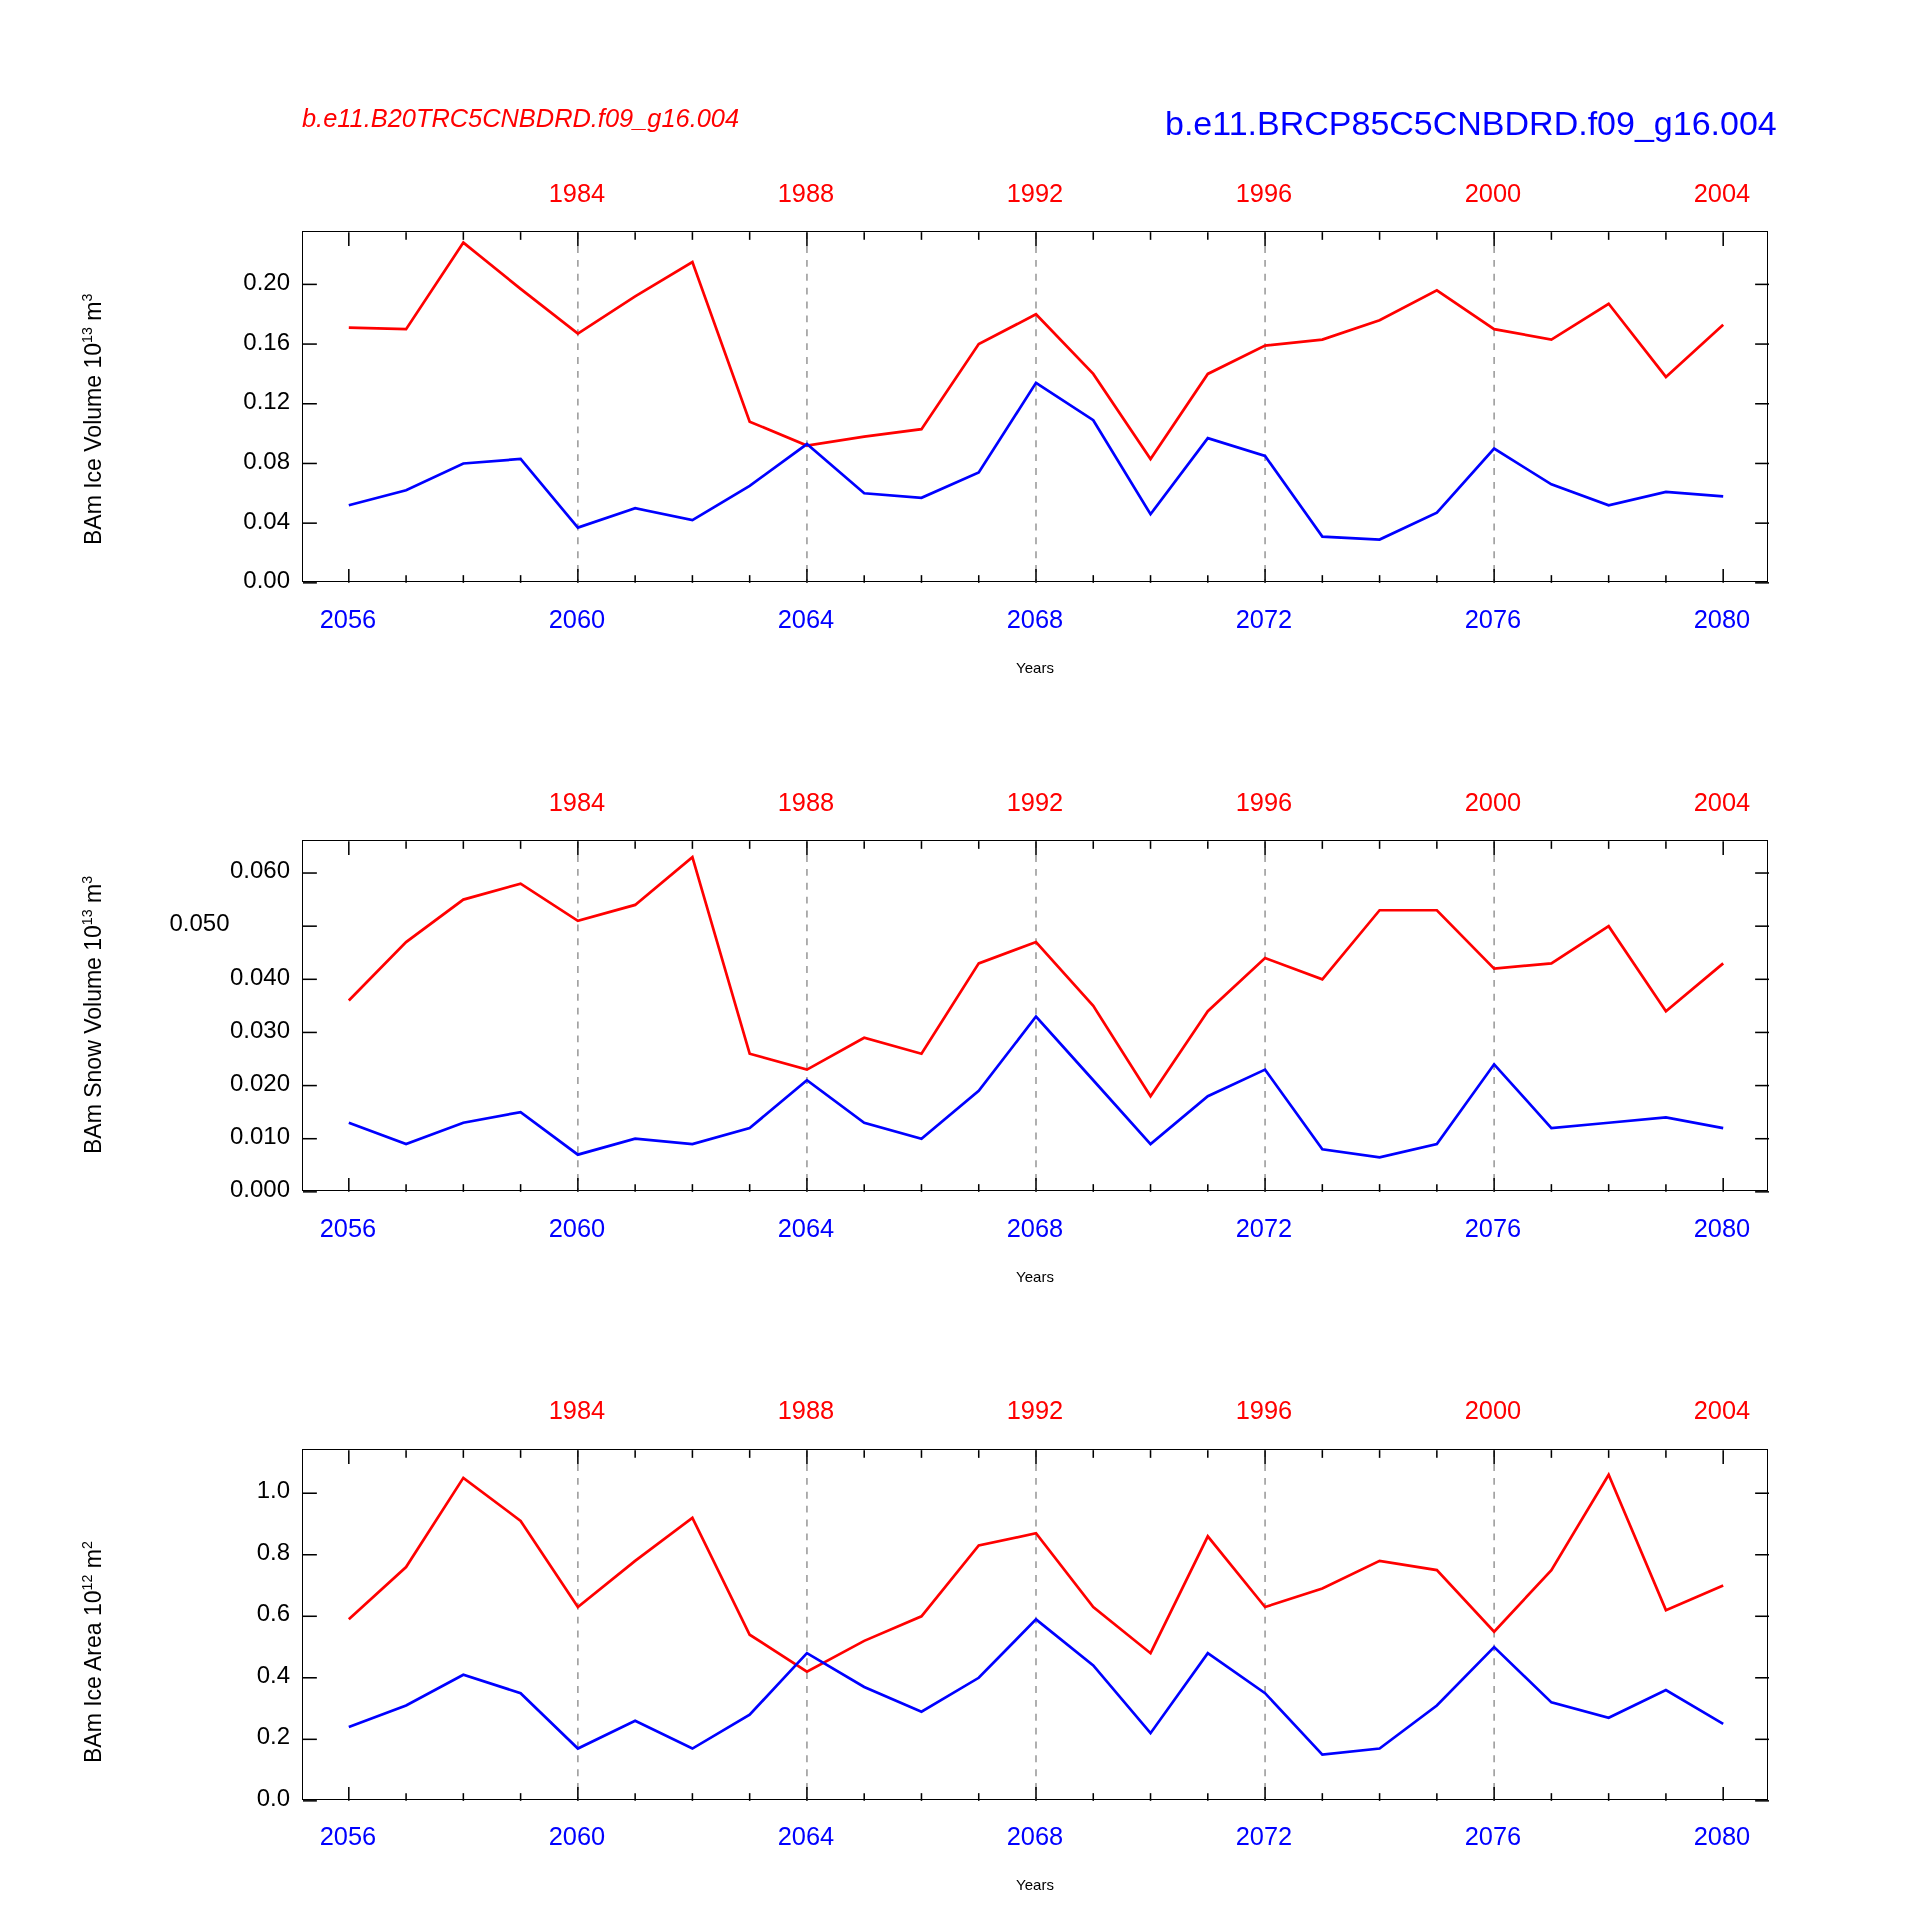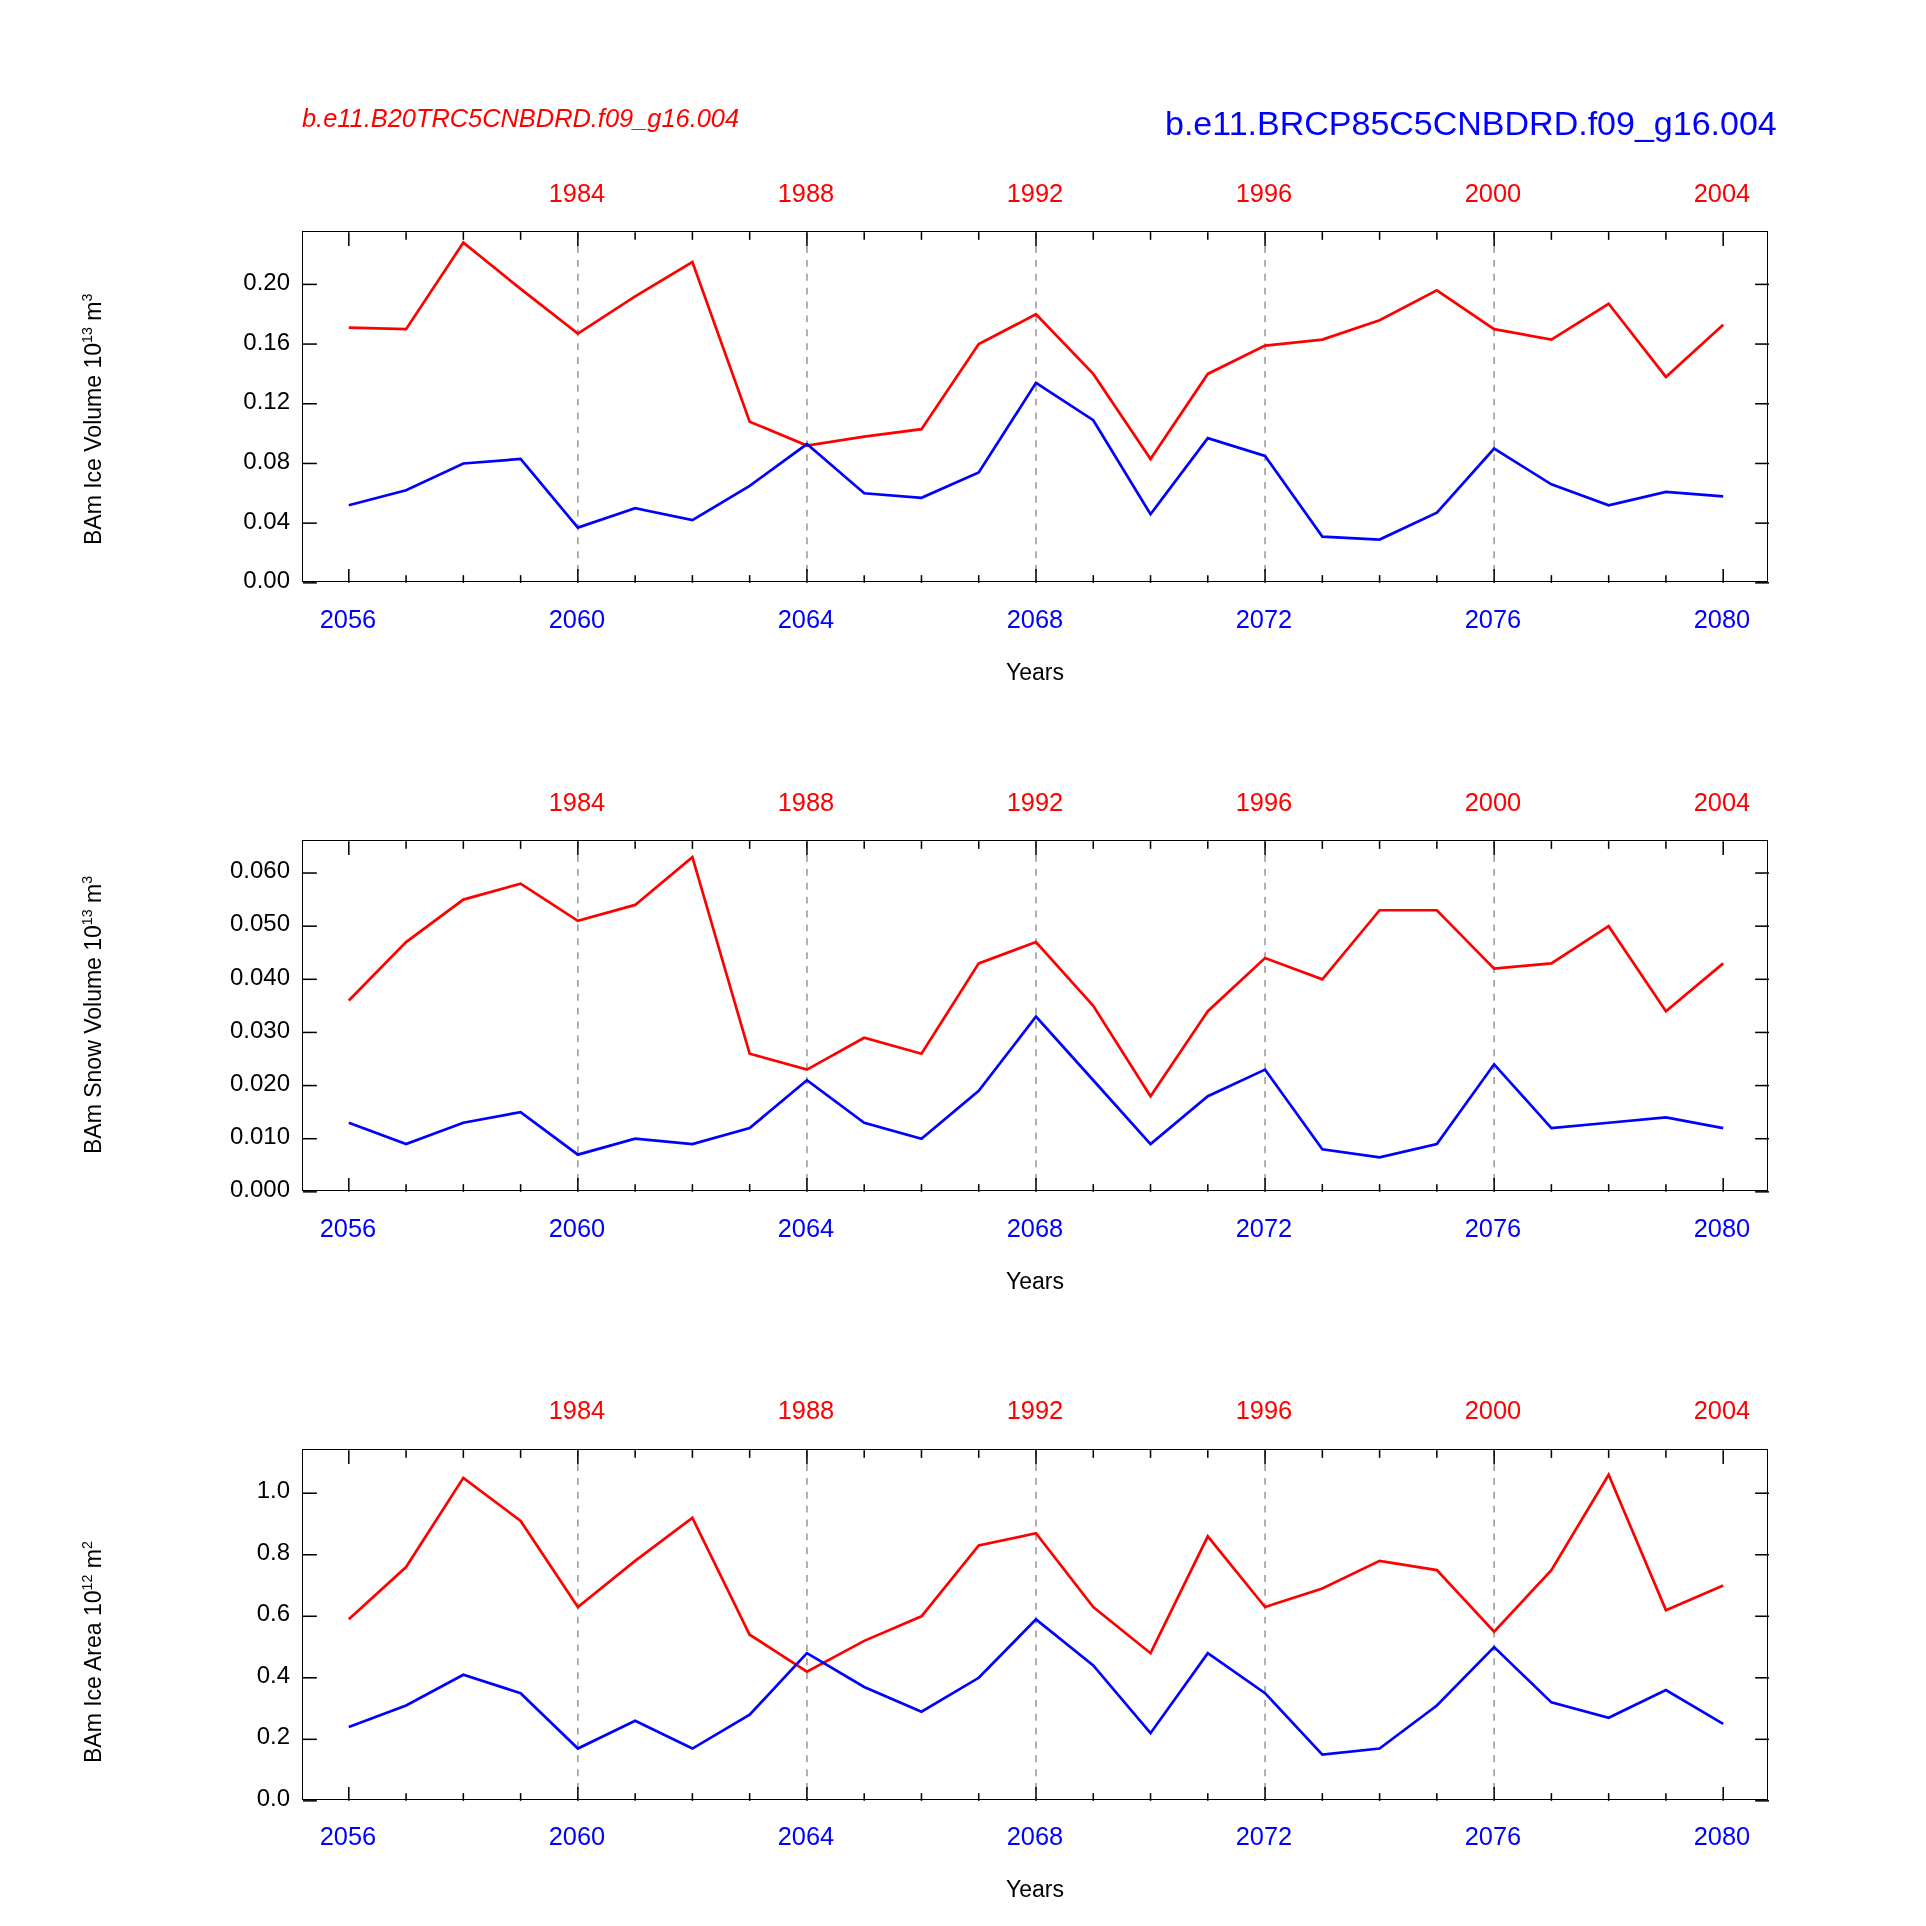--- a/index.html
+++ b/index.html
@@ -16,21 +16,21 @@
 
   .panel{position:absolute;}
   .plotbox{position:absolute;border:1.5px solid #000;box-sizing:border-box;background:#fff;}
   svg{position:absolute;left:0;top:0;overflow:visible;}
 
   .ylabel{
     position:absolute;font-size:23px;color:#000;
     transform-origin:left top;transform:rotate(-90deg);
     white-space:nowrap;
   }
-  .xlabel{position:absolute;font-size:23px;color:#000;text-align:center;}
+  .xlabel{position:absolute;font-size:15px;color:#000;text-align:center;}
 
   .tick-top{position:absolute;font-size:25.4px;color:#ff0000;text-align:center;}
   .tick-bottom{position:absolute;font-size:25.4px;color:#0000ff;text-align:center;}
   .tick-y{position:absolute;font-size:24px;color:#000;text-align:right;white-space:nowrap;}
 
   sup{font-size:0.62em;vertical-align:super;}
 </style>
 </head>
 <body>
 
@@ -237,21 +237,21 @@
         <div class="tick-bottom" style="width: 170px; left: 1179px; top: 1214px;">2072</div>
         <div class="tick-bottom" style="width: 170px; left: 1408px; top: 1214px;">2076</div>
         <div class="tick-bottom" style="width: 170px; left: 1637px; top: 1214px;">2080</div>
       </div>
     <div id="yticks-1">
         <div class="tick-y" style="left: 109px; width: 181px; top: 1175px;">0.000</div>
         <div class="tick-y" style="left: 109px; width: 181px; top: 1122px;">0.010</div>
         <div class="tick-y" style="left: 109px; width: 181px; top: 1069px;">0.020</div>
         <div class="tick-y" style="left: 109px; width: 181px; top: 1016px;">0.030</div>
         <div class="tick-y" style="left: 109px; width: 181px; top: 963px;">0.040</div>
-        <div class="tick-y" style="left: 109px; width: 181px; top: 909px;">0.050</div>
+        <div class="tick-y" style="left: 109px; width: 181px; top: 909px; text-align: center;">0.050</div>
         <div class="tick-y" style="left: 109px; width: 181px; top: 856px;">0.060</div>
       </div>
   </div>
 
   <div class="panel" id="panel-2">
     <div class="plotbox" id="box-2" style="left:302px;top:1449px;width:1466px;height:351px;">
       <svg id="svg-2" width="1466" height="351" viewBox="0 0 1902 455">
           <line x1="356.62500000000847" x2="356.62500000000847" y1="0" y2="455" stroke="#999999" stroke-width="2" stroke-dasharray="9,9"></line>
           <line x1="653.8125000000042" x2="653.8125000000042" y1="0" y2="455" stroke="#999999" stroke-width="2" stroke-dasharray="9,9"></line>
           <line x1="951" x2="951" y1="0" y2="455" stroke="#999999" stroke-width="2" stroke-dasharray="9,9"></line>

